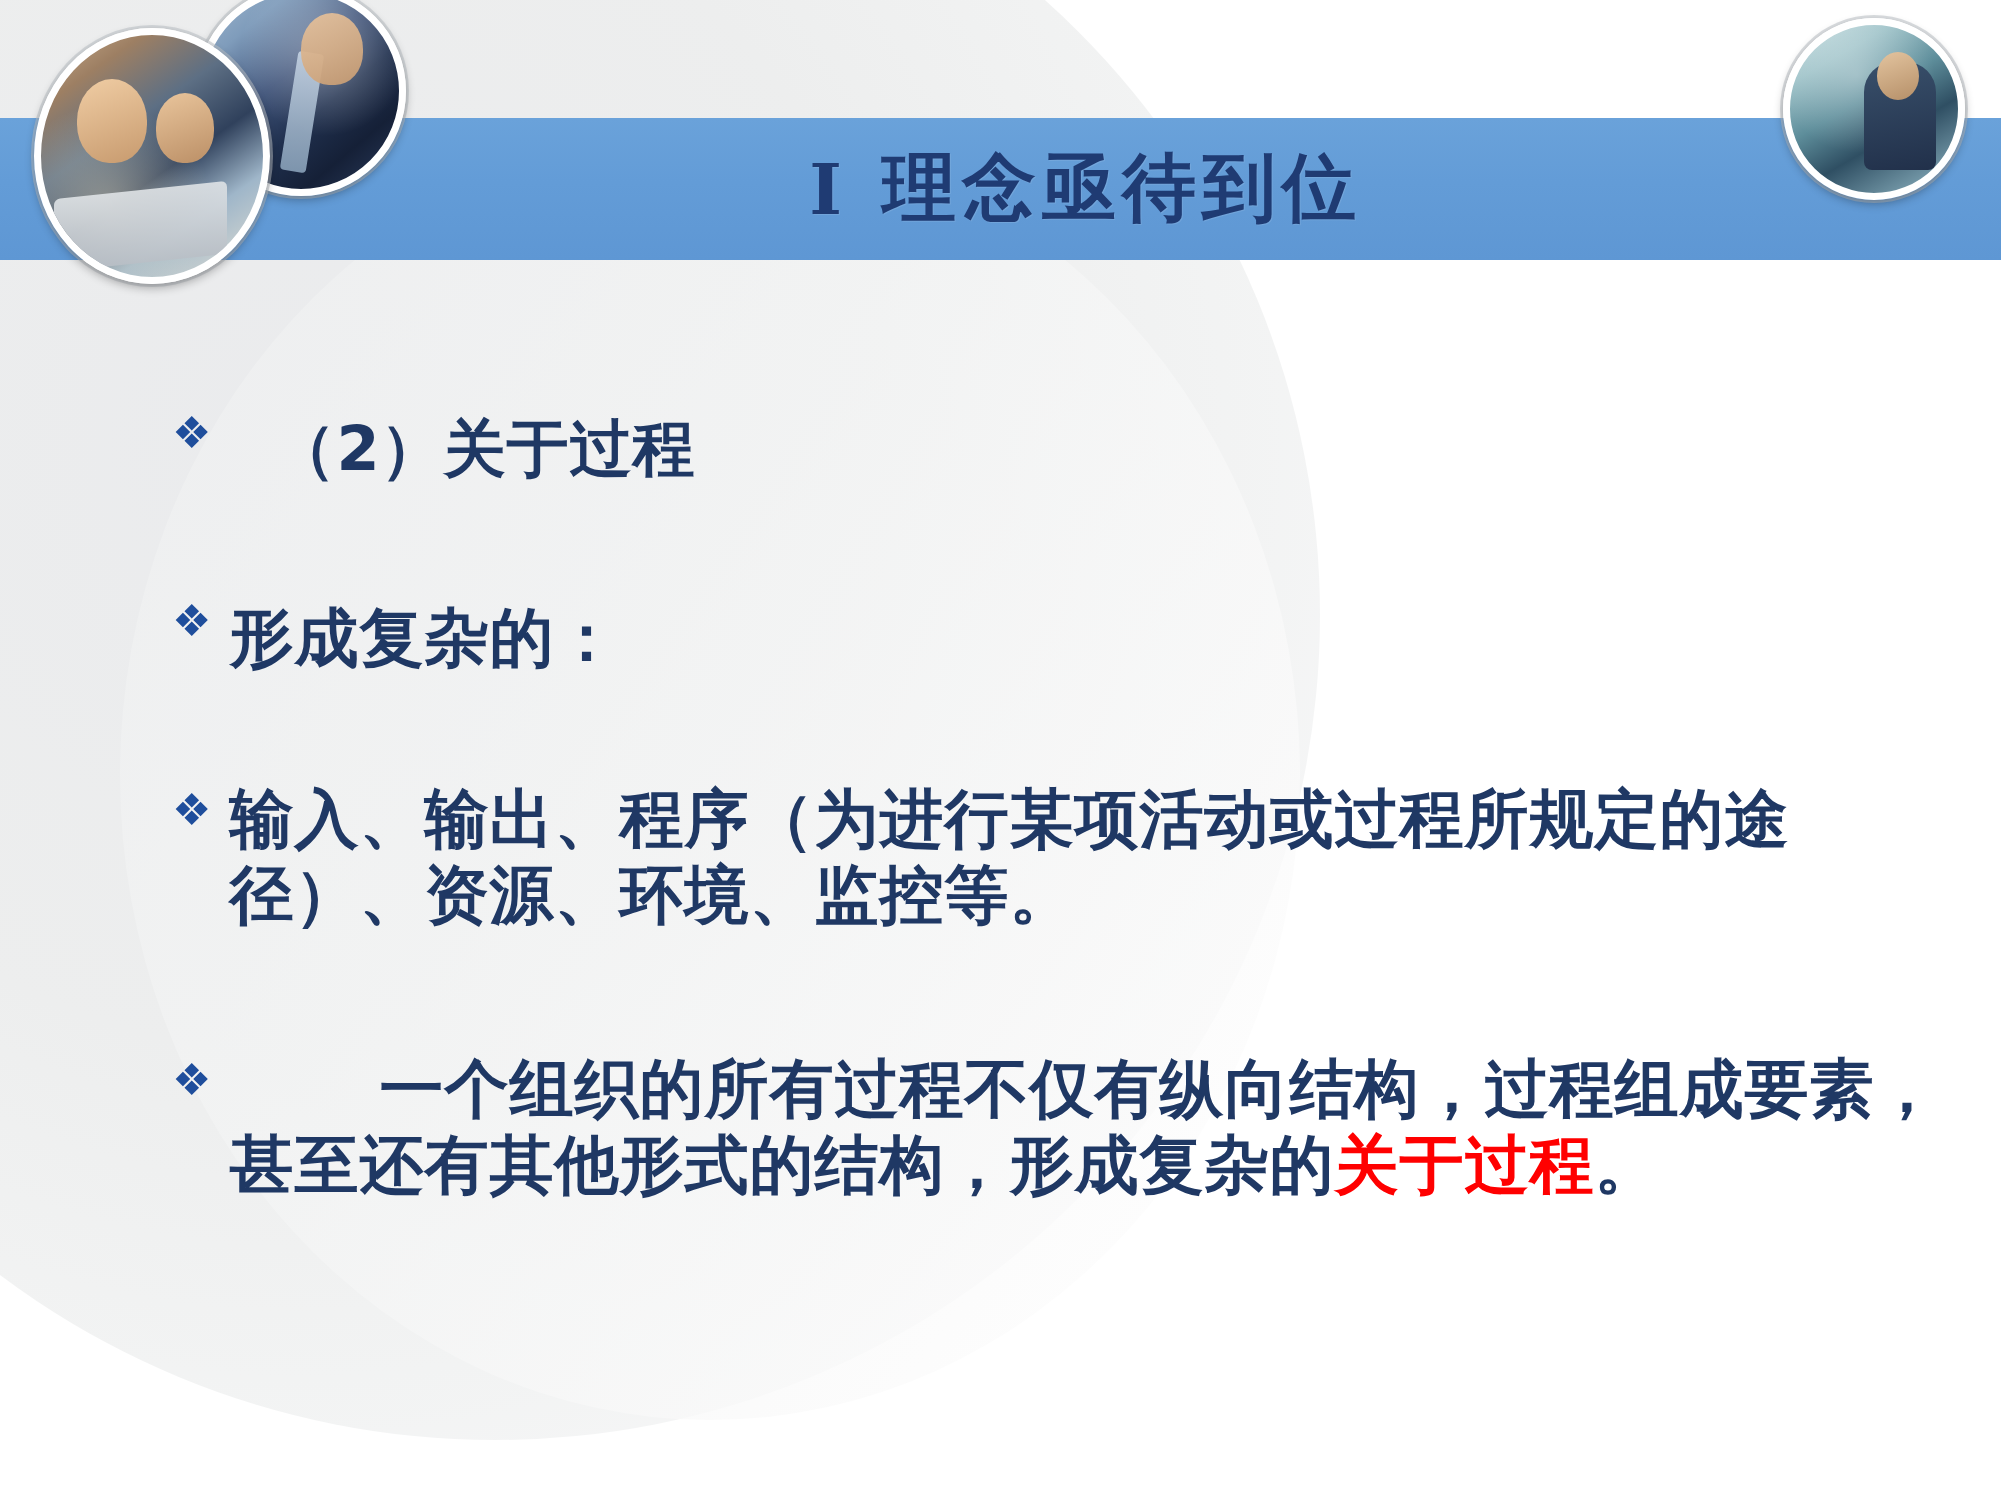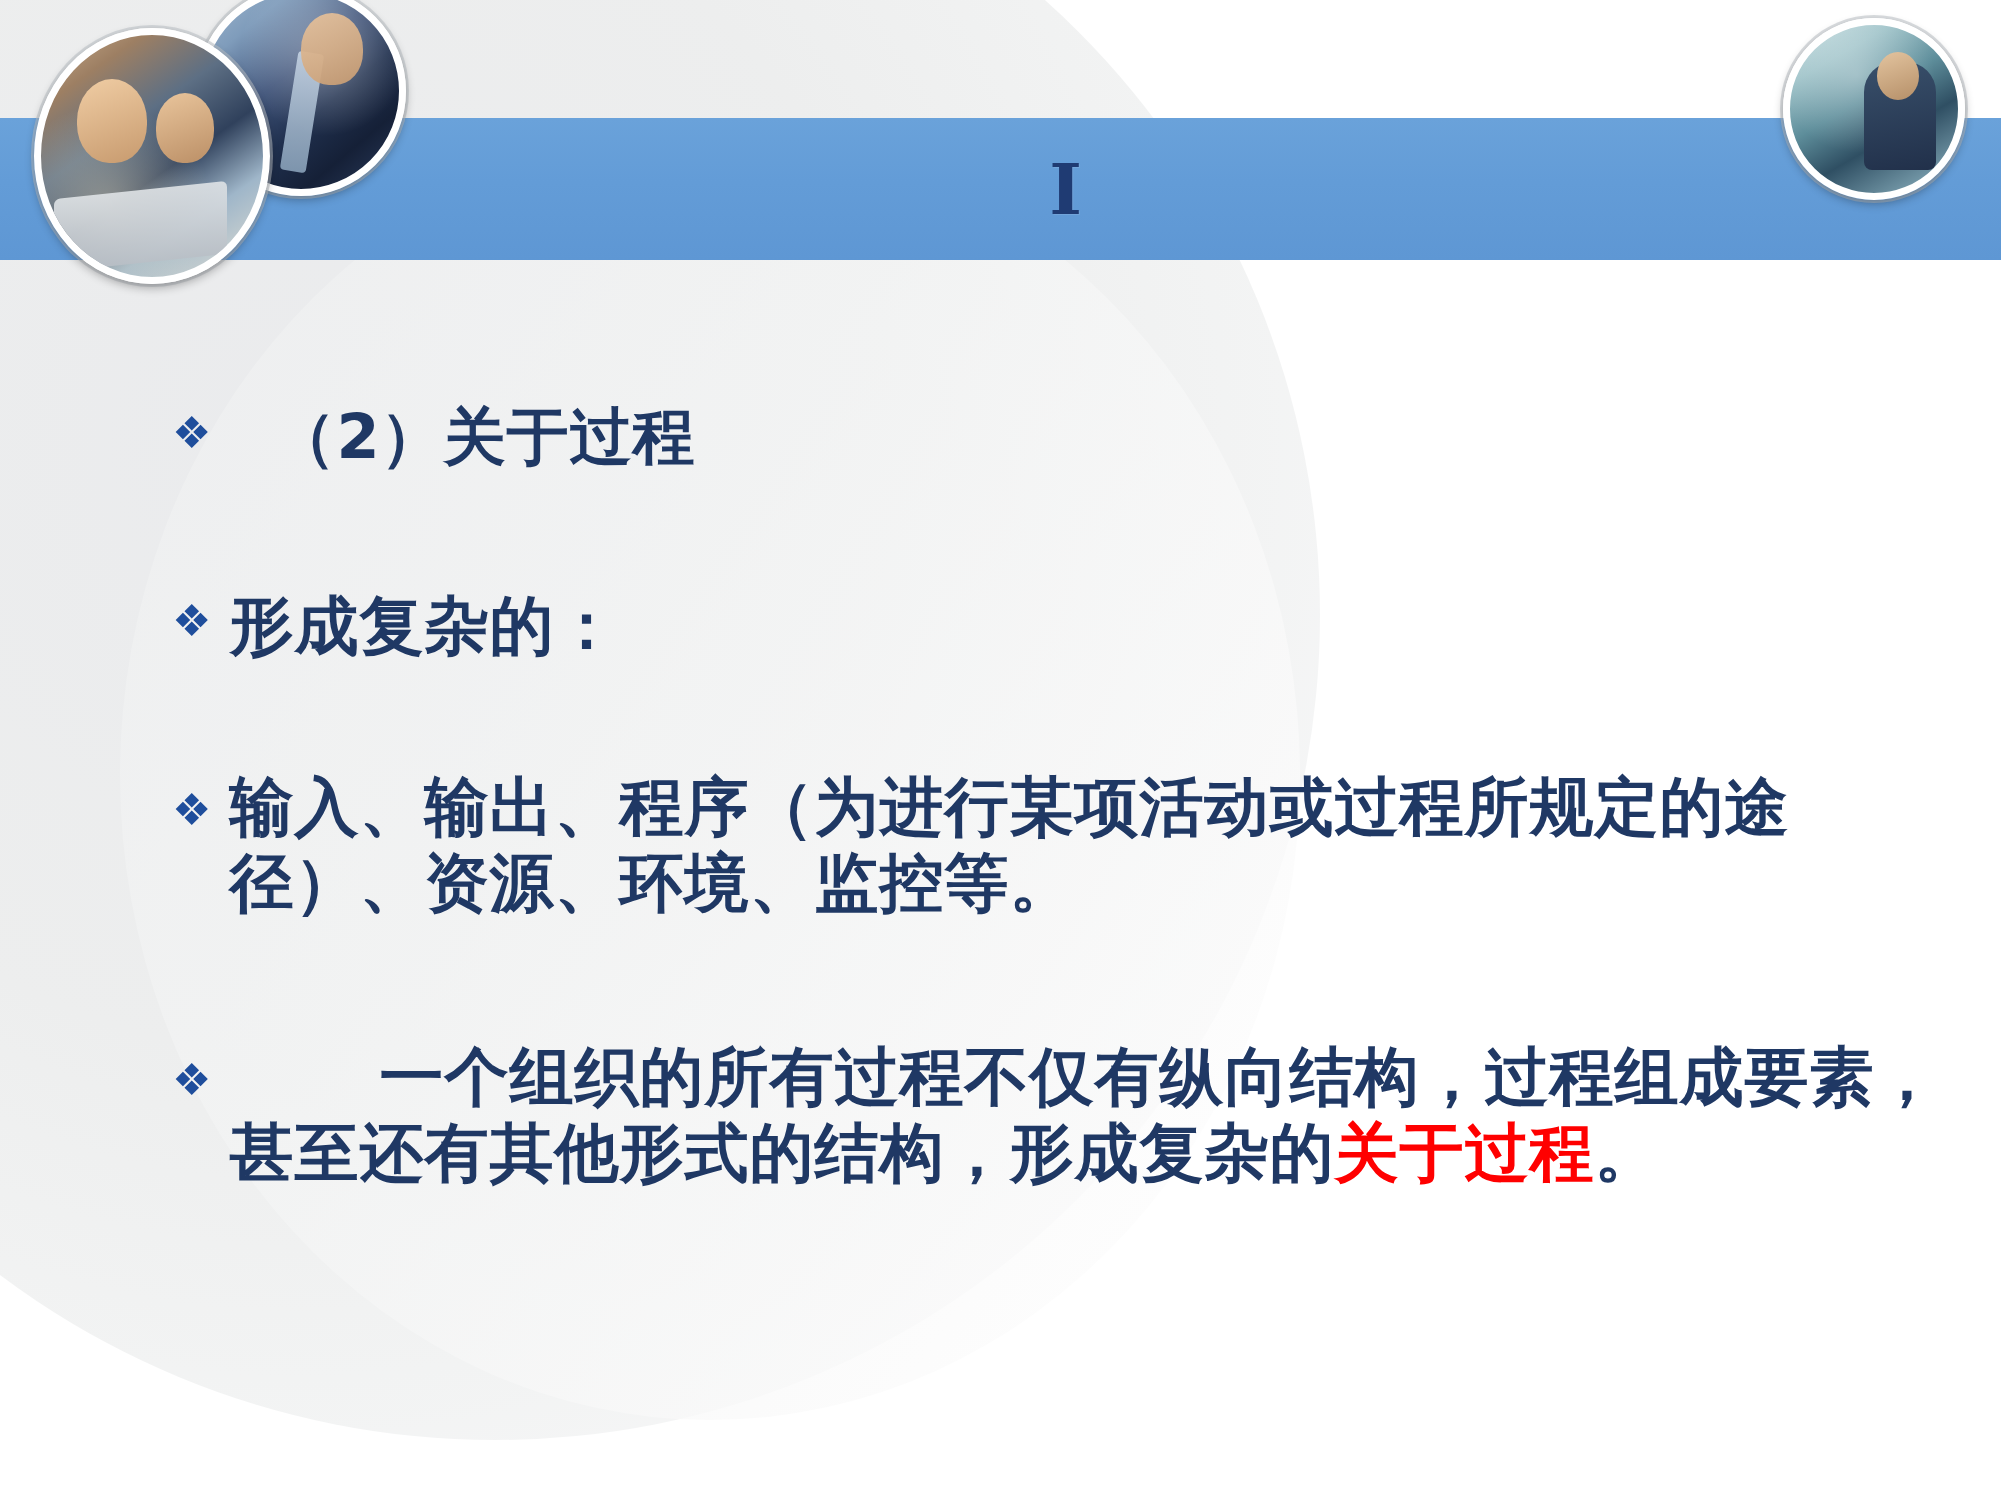--- a/index.html
+++ b/index.html
@@ -124,20 +124,21 @@
     color:#1f4e9c;
     font-size:44px;
     line-height:1;
     margin-right:18px;
     position:relative;
     top:16px;
   }
   .bullet-text{
     flex:1 1 auto;
     letter-spacing:1px;
+    margin-top:12px;
   }
   .red{color:#ff0000;}
 
   
   #b1{left:172px;top:125px;width:1700px;font-size:62px;}
   #b1 .bullet-text{padding-left:44px;}
   #b2{left:172px;top:313px;width:1700px;font-size:64px;}
   #b3{left:172px;top:500px;width:1760px;font-size:64px;line-height:1.18;}
   #b4{left:172px;top:770px;width:1780px;font-size:64px;line-height:1.18;}
   #b4 .bullet-mark{top:18px;}
@@ -150,20 +151,21 @@
 
 <div id="slide">
 
   <div class="watermark"></div>
   <div class="watermark2"></div>
 
   <div class="header-band"></div>
 
   <div class="header-title">
     <span class="roman">I</span>
+    <span>理念亟待到位</span>
   </div>
 
   <div class="photo photo-a">
     <div class="tie"></div>
     <div class="face"></div>
   </div>
 
   <div class="photo photo-b">
     <div class="f1"></div>
     <div class="f2"></div>

